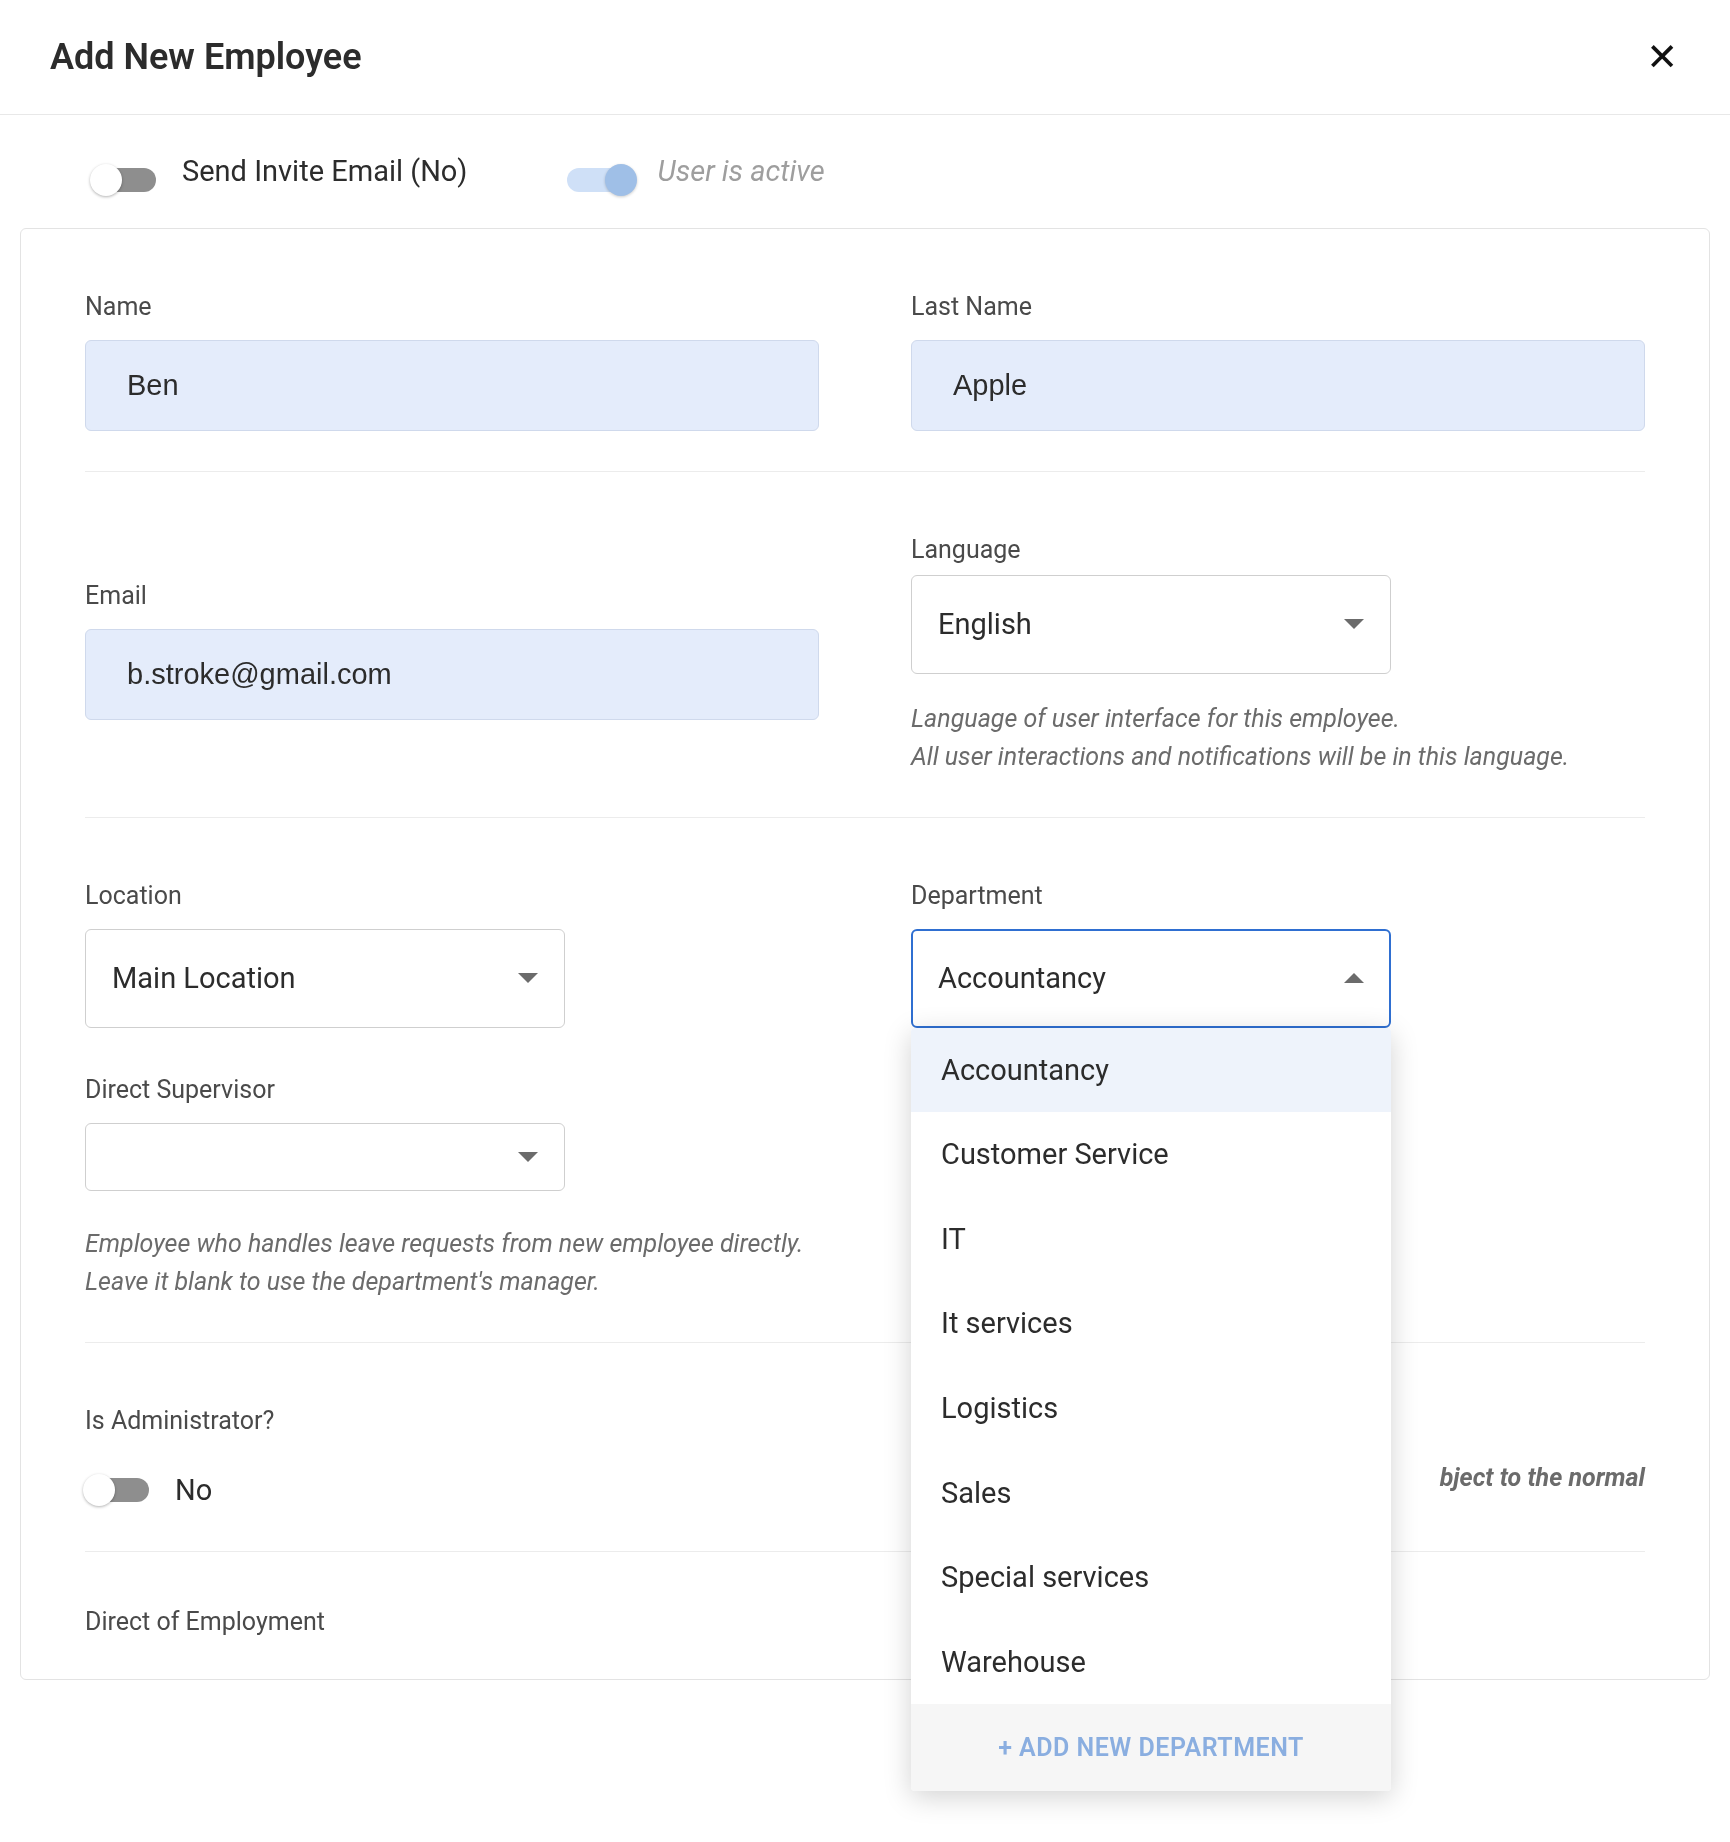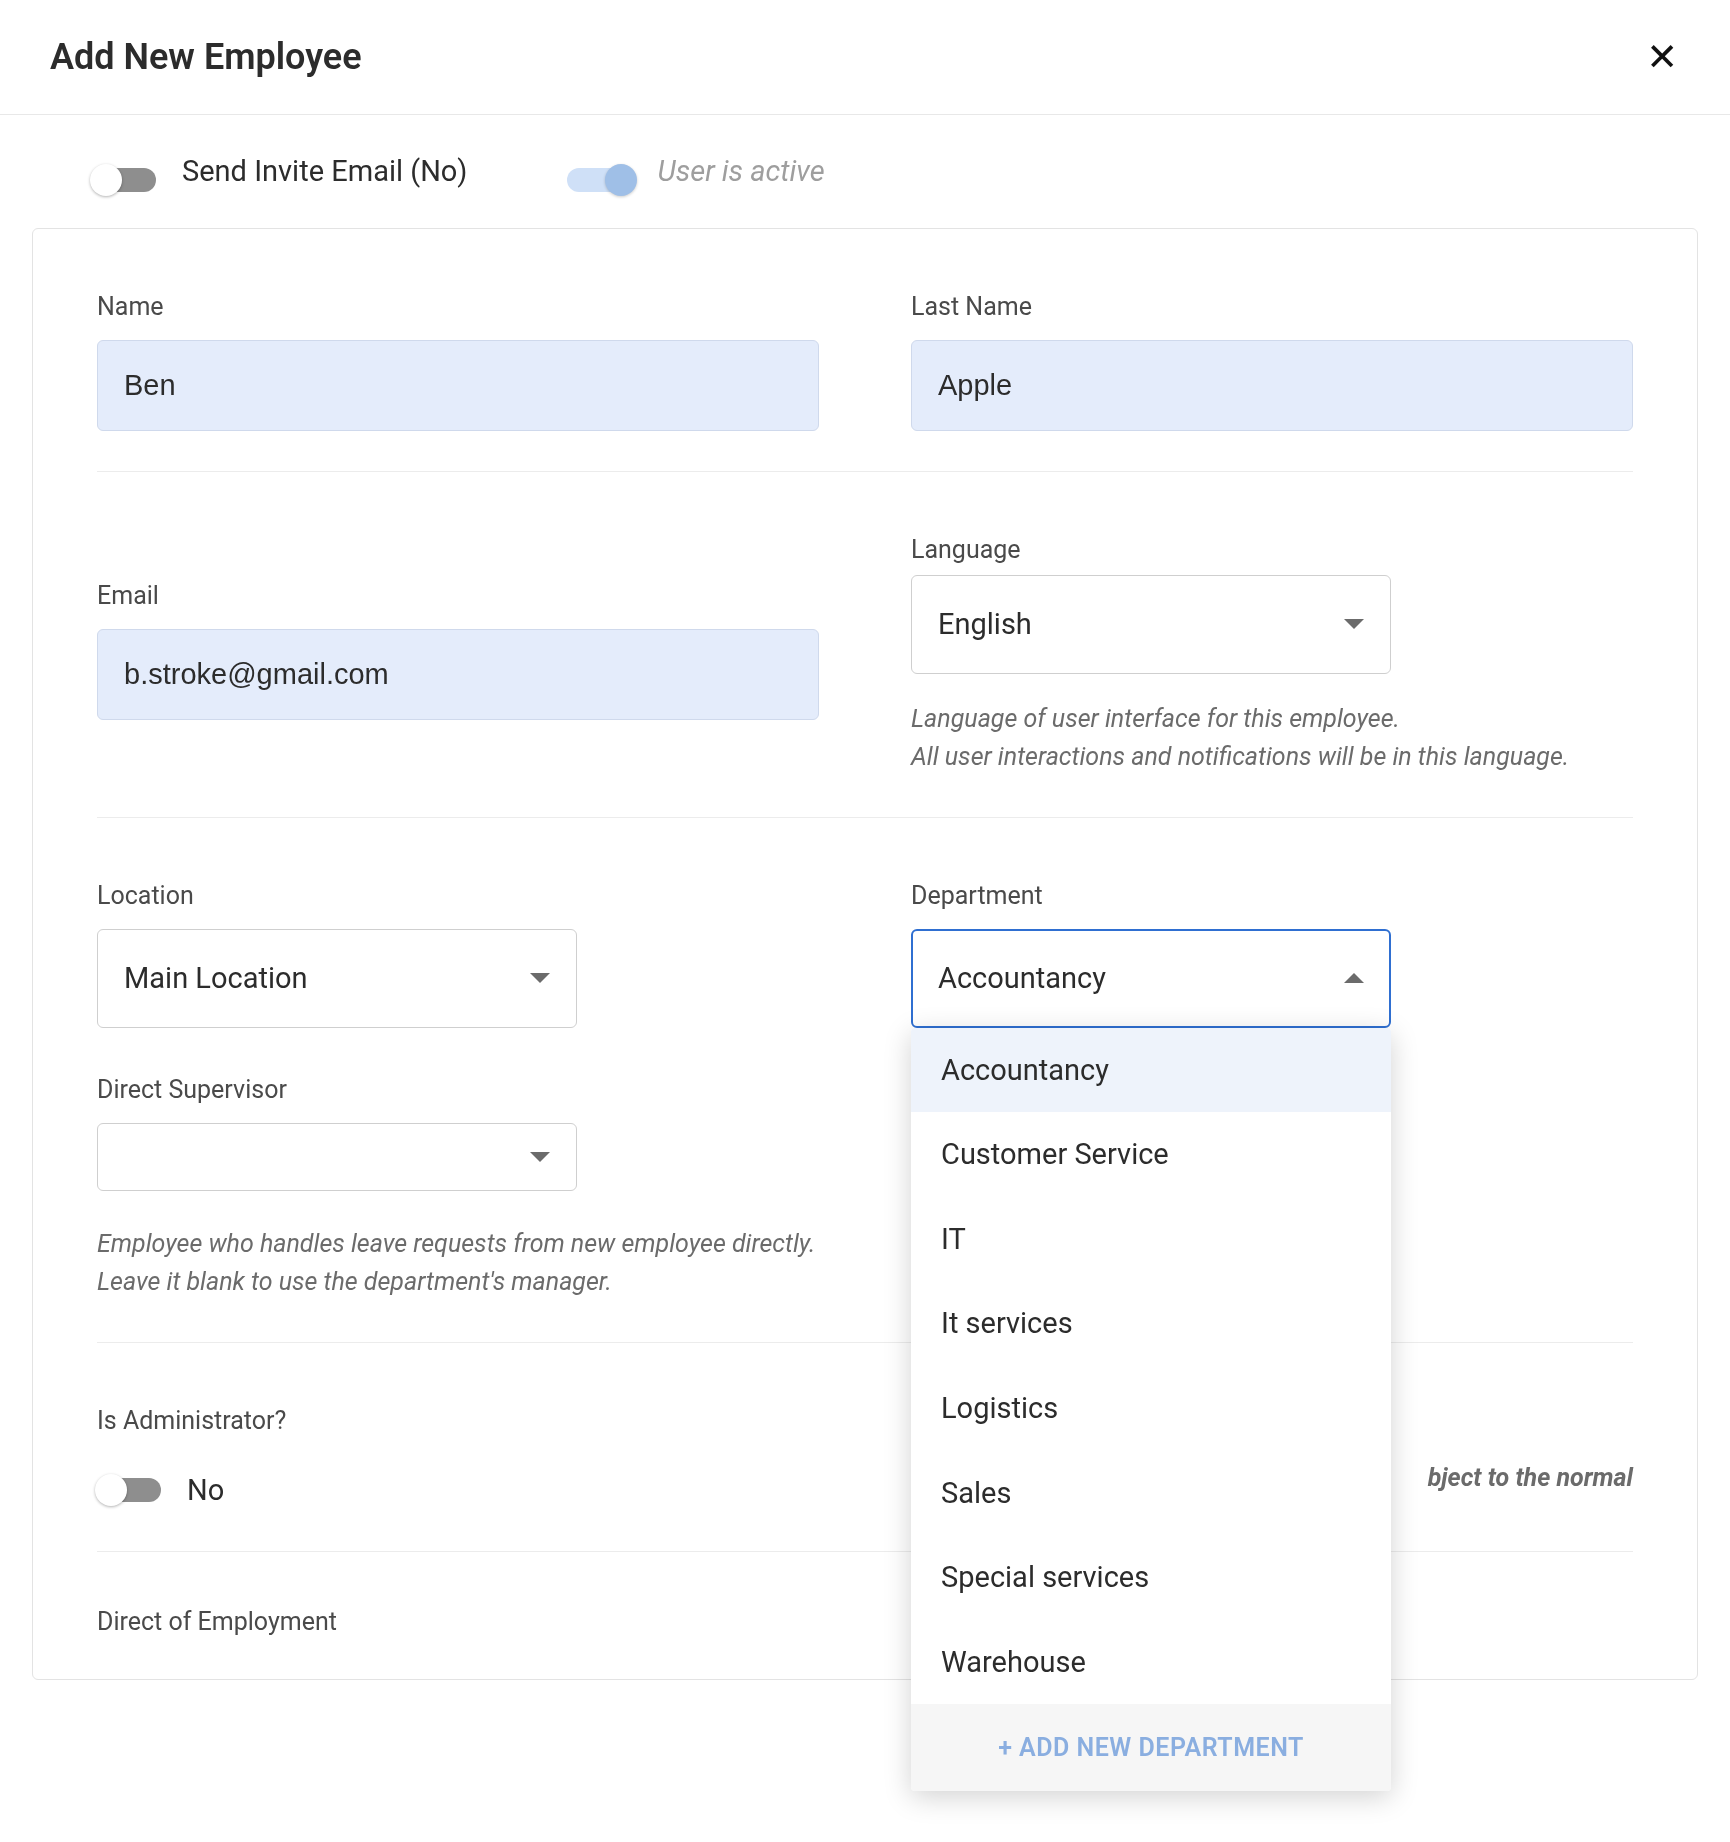--- a/index.html
+++ b/index.html
@@ -80,21 +80,21 @@
   }
   .toggle-label {
     font-size: 29px;
     color: #2c2c2c;
   }
   .toggle-label.dim {
     color: #9e9e9e;
     font-style: italic;
   }
   .form-card {
-    margin: 0 32px;
+    margin: 0 20px;
     border: 1px solid #e3e3e3;
     border-radius: 6px;
     padding: 0 64px 40px;
   }
   .two-col {
     display: grid;
     grid-template-columns: 1fr 1fr;
     column-gap: 92px;
     padding: 60px 0 40px;
     border-bottom: 1px solid #ececec;
@@ -106,21 +106,21 @@
     position: relative;
   }
   .field-label {
     font-size: 25px;
     color: #4a4a4a;
   }
   .input-filled {
     background: #e4ecfb;
     border: 1px solid #cfd9ec;
     border-radius: 6px;
-    padding: 28px 26px;
+    padding: 28px 41px;
     font-size: 29px;
     color: #2c2c2c;
     width: 100%;
   }
   .select {
     border: 1px solid #cfcfcf;
     border-radius: 6px;
     padding: 28px 26px;
     font-size: 29px;
     color: #2c2c2c;

